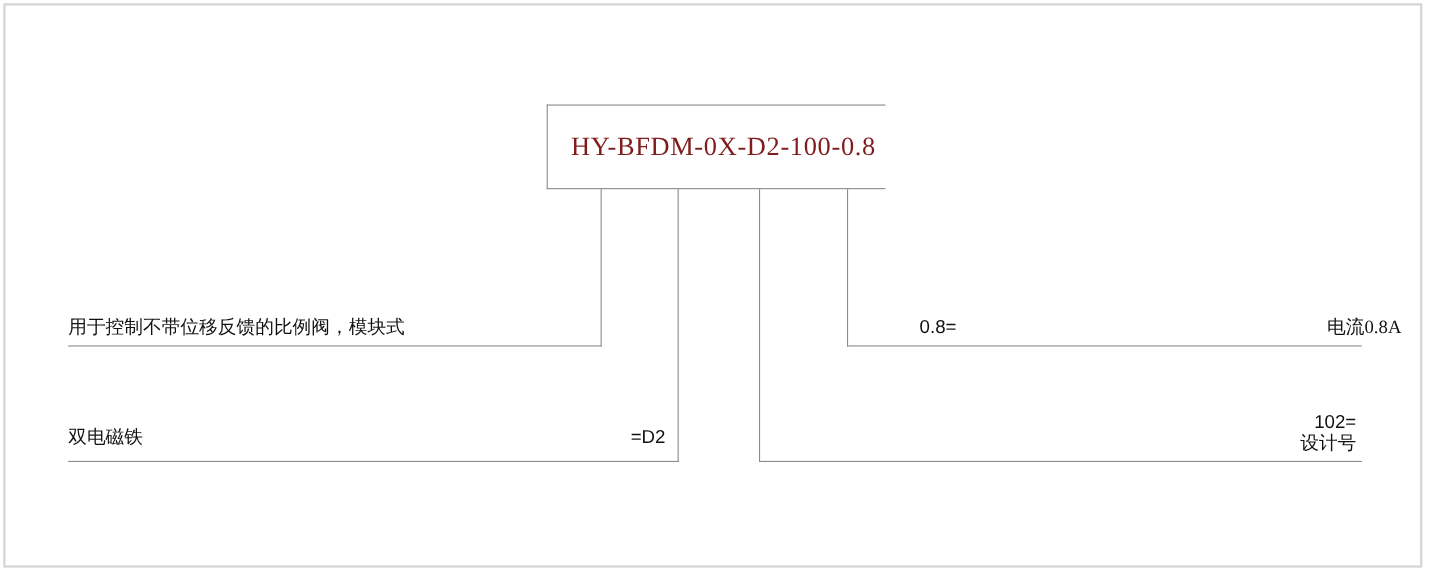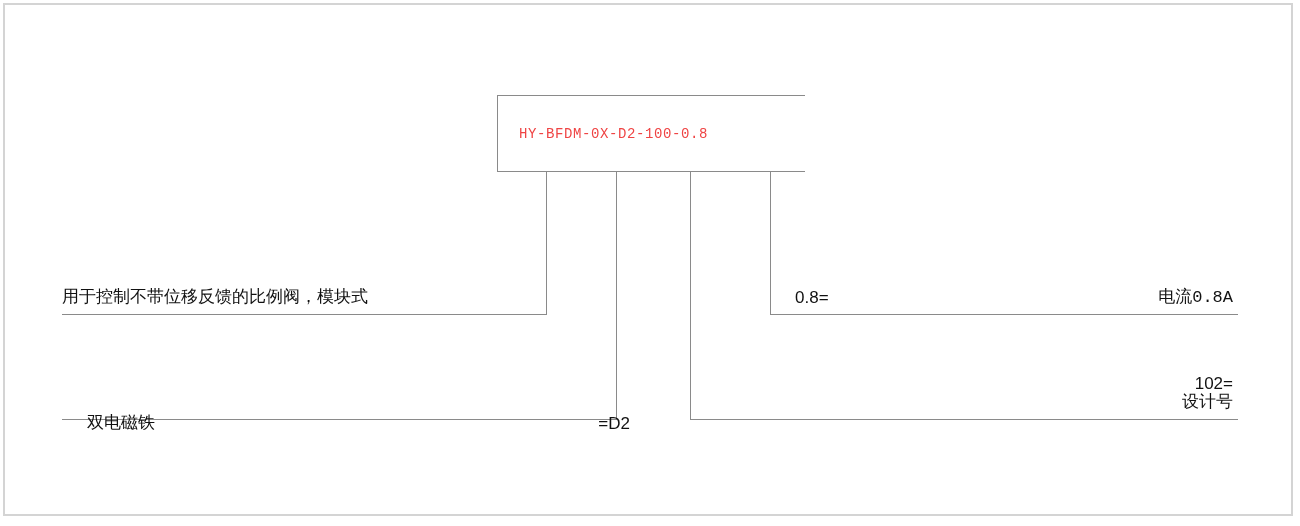--- a/index.html
+++ b/index.html
@@ -40,25 +40,25 @@
     border-top: 1.5px solid #8a8a8a;
     border-bottom: 1.5px solid #8a8a8a;
     border-left: 1.5px solid #8a8a8a;
     border-right: none;
   }
   .code-text {
     position: absolute;
     left: 21px;
     top: 50%;
     transform: translateY(-50%);
-    font-size: 14px;
+    font-size: 24px;
     letter-spacing: 0.6px;
-    color: #ef4444;
+    color: #7f1d1d;
     white-space: nowrap;
-    font-family: Liberation Mono, monospace;
+    font-family: Liberation Serif, serif;
   }
 
   
   .vline {
     position: absolute;
     width: 0;
     border-left: 1.5px solid #8a8a8a;
   }
   .hline {
     position: absolute;
@@ -72,21 +72,21 @@
     display: flex;
     align-items: flex-end;
     justify-content: space-between;
     font-size: 17px;
     color: #111111;
     white-space: nowrap;
     line-height: 1;
   }
   .callout .cl-left  { text-align: left; }
   .callout .cl-right { text-align: left; }
-  .cn { font-family: Liberation Mono, monospace; }
+  .cn { font-family: Liberation Serif, serif; }
 </style>
 </head>
 <body>
 
 <div id="page">
 
   <div id="page-border"></div>
 
   <div class="code-box">
     <span class="code-text">HY-BFDM-0X-D2-100-0.8</span>
@@ -102,26 +102,26 @@
   <div class="hline" style="left:690px; top:419px; width:548px;"></div>
 
   <div class="vline" style="left:770px; top:172px; height:143px;"></div>
   <div class="hline" style="left:770px; top:314px; width:468px;"></div>
 
   <div class="callout" style="left:62px; top:270px; width:485px; height:36px;">
     <span class="cl-left cn">用于控制不带位移反馈的比例阀，模块式</span>
     <span class="cl-right"></span>
   </div>
 
-  <div class="callout" style="left:62px; top:396px; width:543px; height:36px;margin-left:25px;">
+  <div class="callout" style="left:62px; top:370px; width:543px; height:36px;">
     <span class="cl-left cn">双电磁铁</span>
     <span class="cl-right">=D2</span>
   </div>
 
-  <div class="callout" style="left:795px; top:270px; width:438px; height:36px;">
+  <div class="callout" style="left:836px; top:270px; width:438px; height:36px;">
     <span class="cl-left">0.8=</span>
     <span class="cl-right cn">电流0.8A</span>
   </div>
 
   <div class="callout" style="left:725px; top:375px; width:508px; height:36px;flex-direction:column;">
     <span class="cl-left">102=</span>
     <span class="cl-right cn">设计号</span>
   </div>
 
 </div>

